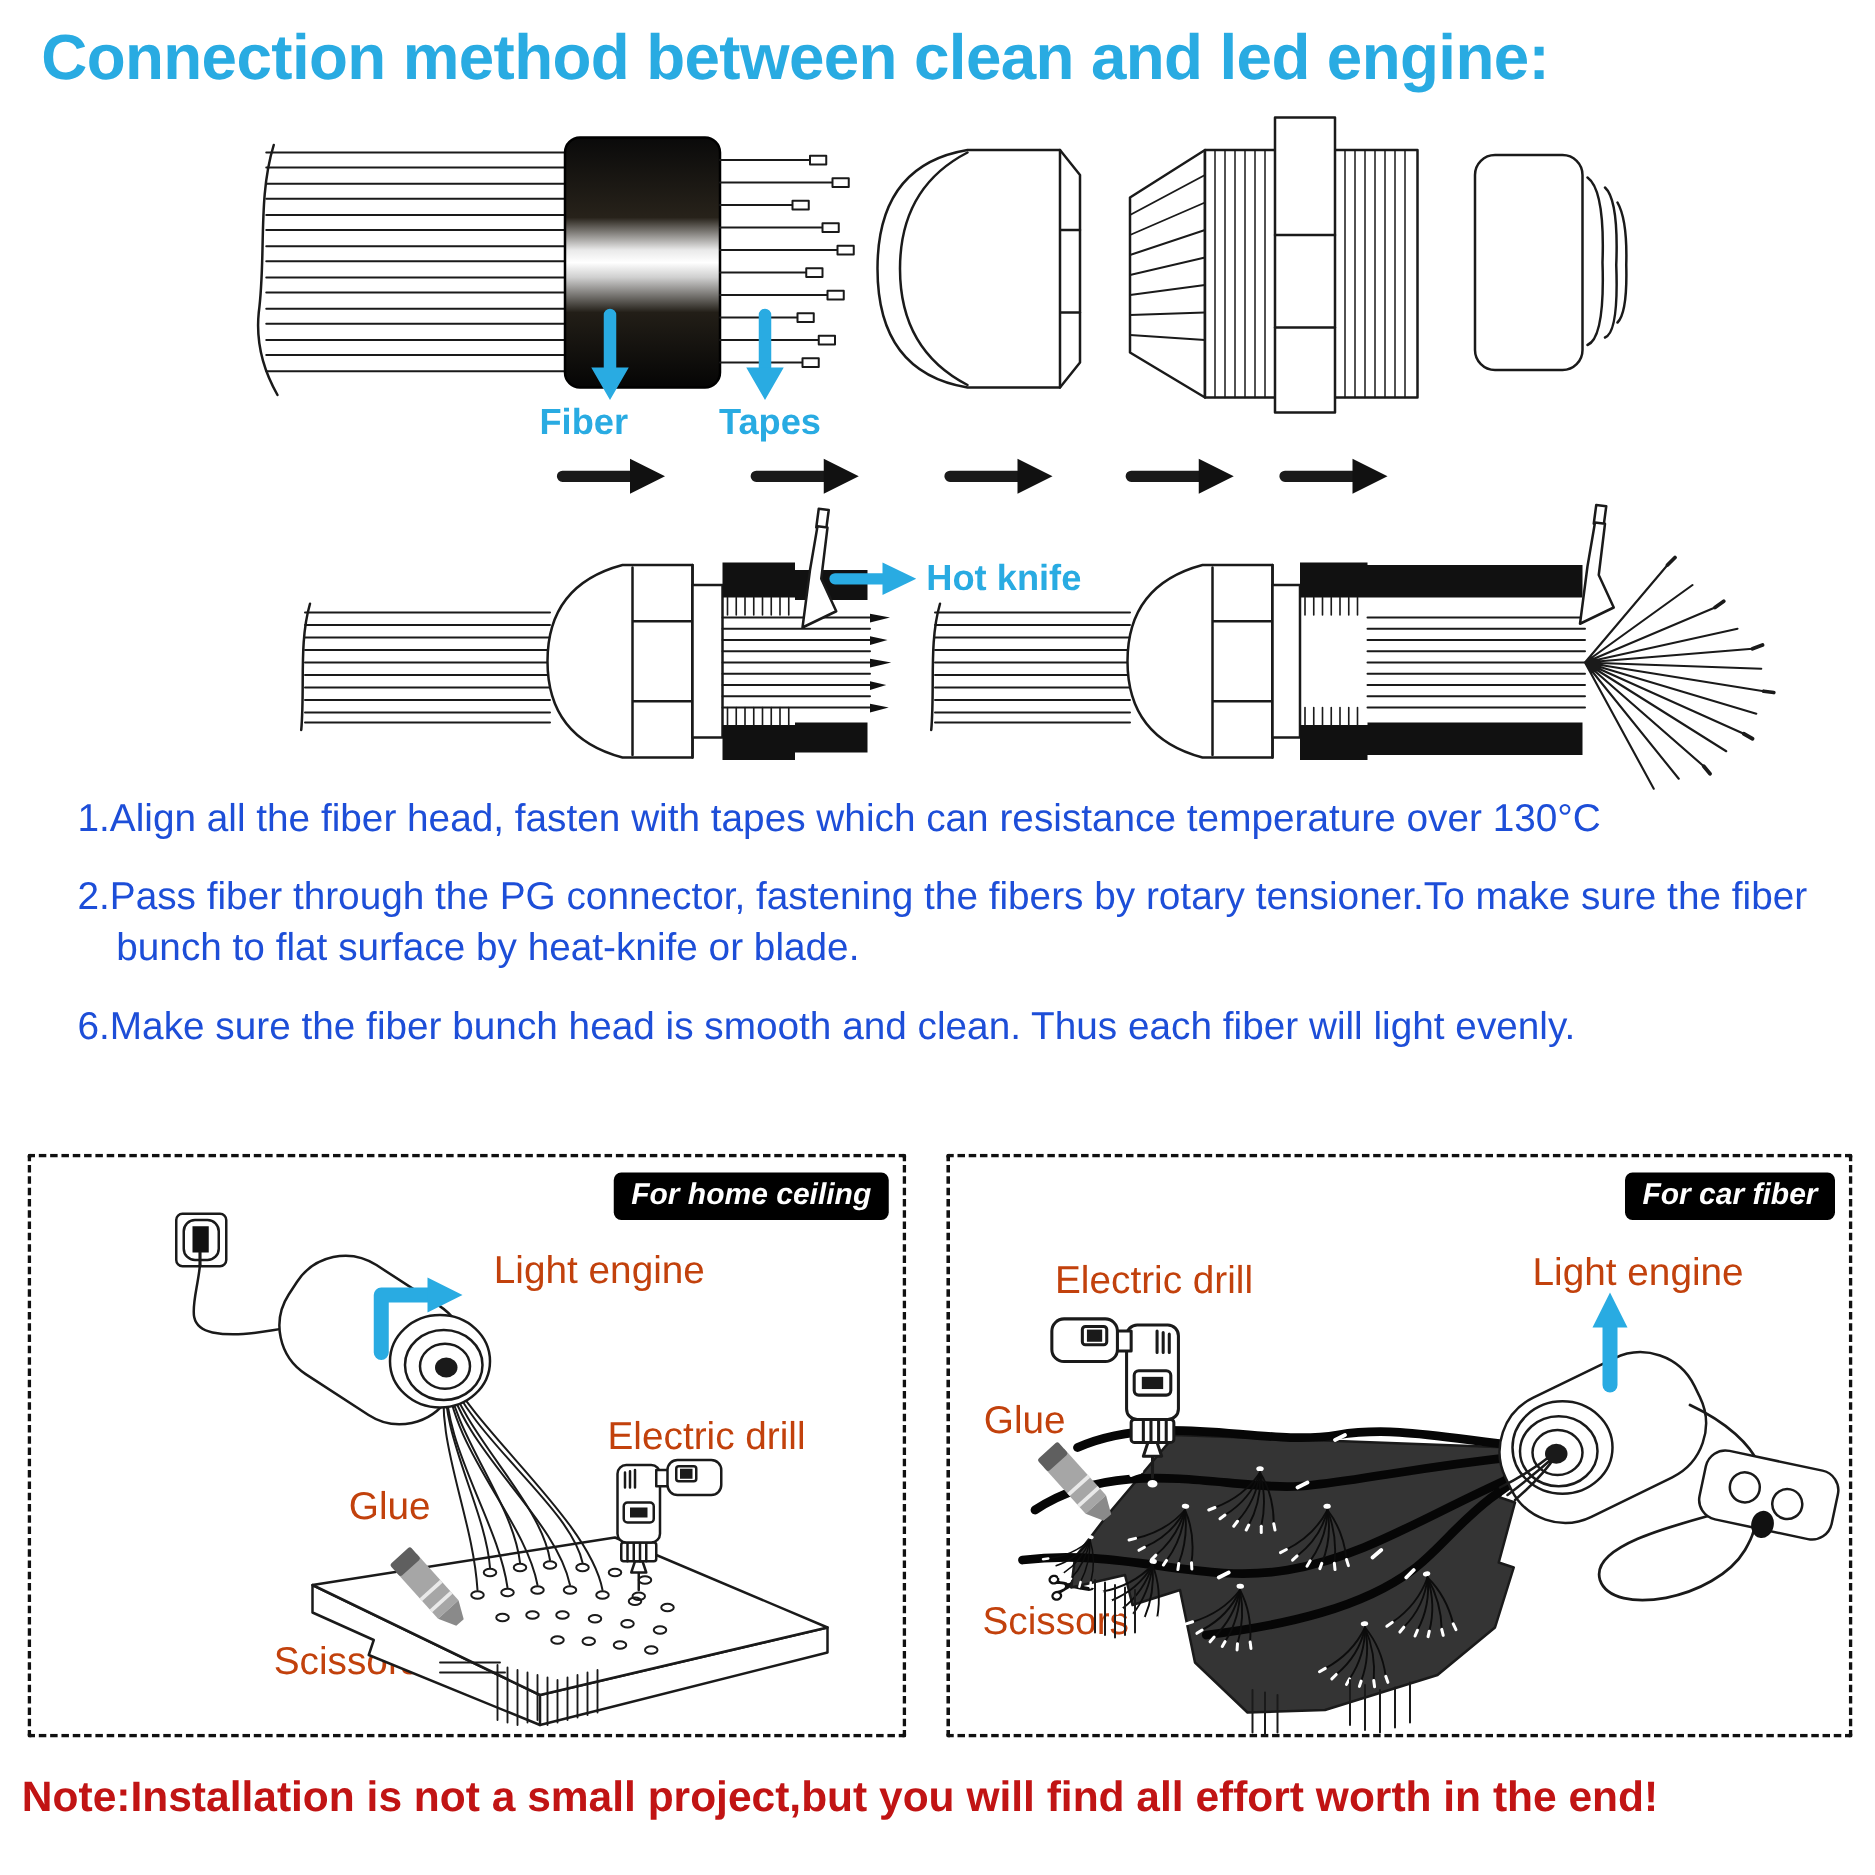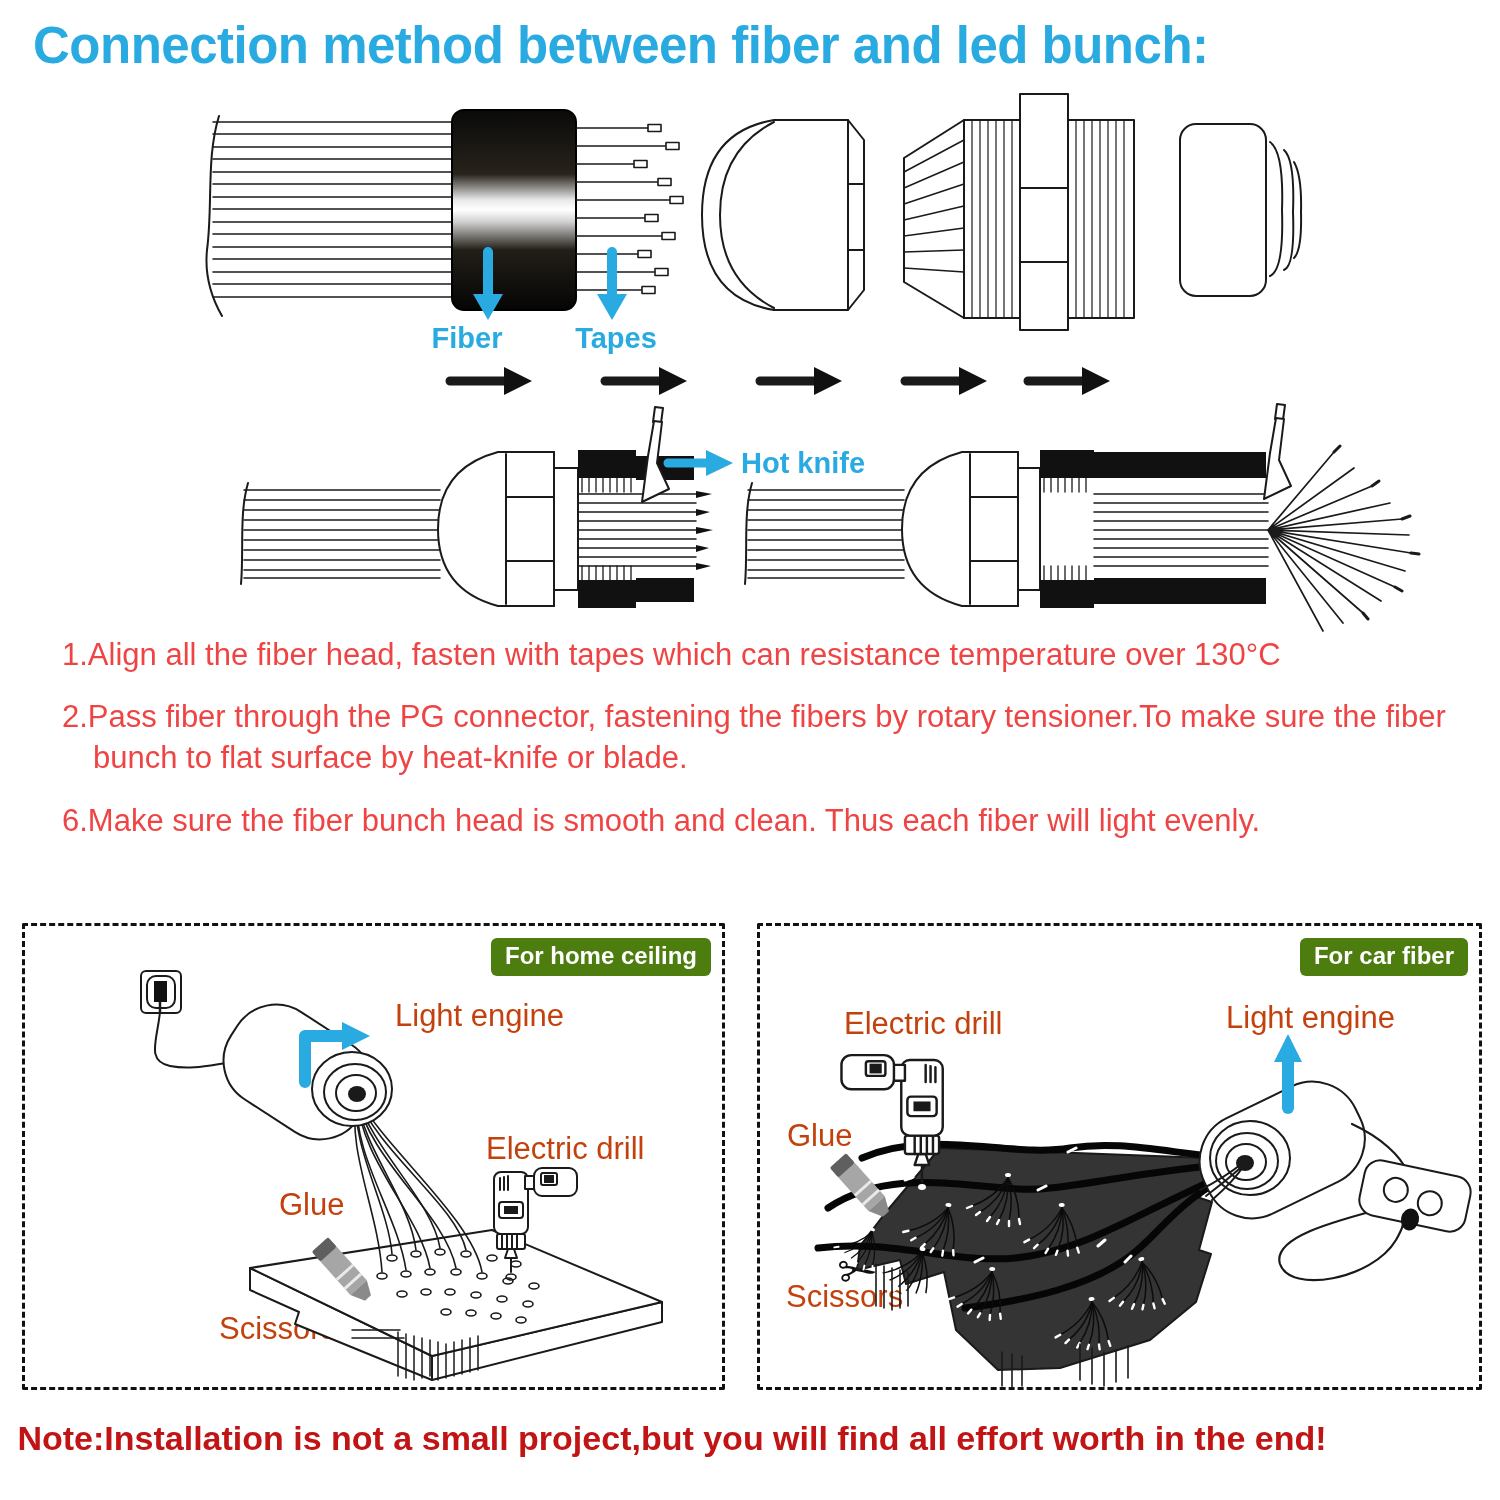--- a/index.html
+++ b/index.html
@@ -9,34 +9,34 @@
          letter-spacing:-0.5px;color:#29ABE2;z-index:4;white-space:nowrap;}
   .art{position:absolute;left:0;top:0;z-index:2;}
   .lbl{position:absolute;z-index:4;white-space:nowrap;}
   .blue-lbl{color:#29ABE2;font-weight:700;font-size:29px;}
   .center80{width:80px;text-align:center;}
   .center92{width:92px;text-align:center;}
   .plabel{font-size:31px;color:#c2410c;}
   .panel{position:absolute;border:3px dashed #111;border-radius:2px;z-index:1;}
   .panel-home{left:22px;top:923px;width:697px;height:461px;}
   .panel-car{left:757px;top:923px;width:719px;height:461px;}
-  .badge{position:absolute;top:12px;right:11px;background:#4d7c0f;color:#fff;font-weight:700;
-         font-size:24px;padding:4px 14px 6px;border-radius:6px;z-index:4;white-space:nowrap;}
+  .badge{position:absolute;top:12px;right:11px;background:#000000;color:#fff;font-weight:700;
+         font-size:24px;padding:4px 14px 6px;border-radius:6px;z-index:4;white-space:nowrap;font-style:italic;}
   .scis{position:absolute;z-index:4;font-family:"DejaVu Sans",sans-serif;font-size:47px;color:#101010;}
   .instructions{position:absolute;left:62px;top:634px;width:1398px;z-index:4;}
-  .instr{font-size:31px;line-height:1.33;margin-bottom:21px;padding-left:31px;text-indent:-31px;color:#ef4444;}
+  .instr{font-size:31px;line-height:1.33;margin-bottom:21px;padding-left:31px;text-indent:-31px;color:#1d4ed8;}
   .note{position:absolute;left:0;top:1419px;width:1344px;text-align:center;font-size:34px;
         font-weight:700;color:#C11414;z-index:4;}
 </style>
 </head>
 <body>
 
 <div class="page">
 
-  <h1 class="title">Connection method between fiber and led bunch:</h1>
+  <h1 class="title">Connection method between clean and led engine:</h1>
 
   <svg class="art" width="1500" height="1500" viewBox="0 0 1500 1500">
     <defs>
       <linearGradient id="tapeg" x1="0" y1="0" x2="0" y2="1">
         <stop offset="0" stop-color="#0a0a0a"></stop>
           <stop offset="0.32" stop-color="#27221a"></stop>
         <stop offset="0.45" stop-color="#e9e9e9"></stop>
           <stop offset="0.5" stop-color="#ffffff"></stop>
         <stop offset="0.56" stop-color="#cfcfcf"></stop>
           <stop offset="0.7" stop-color="#221e17"></stop>

